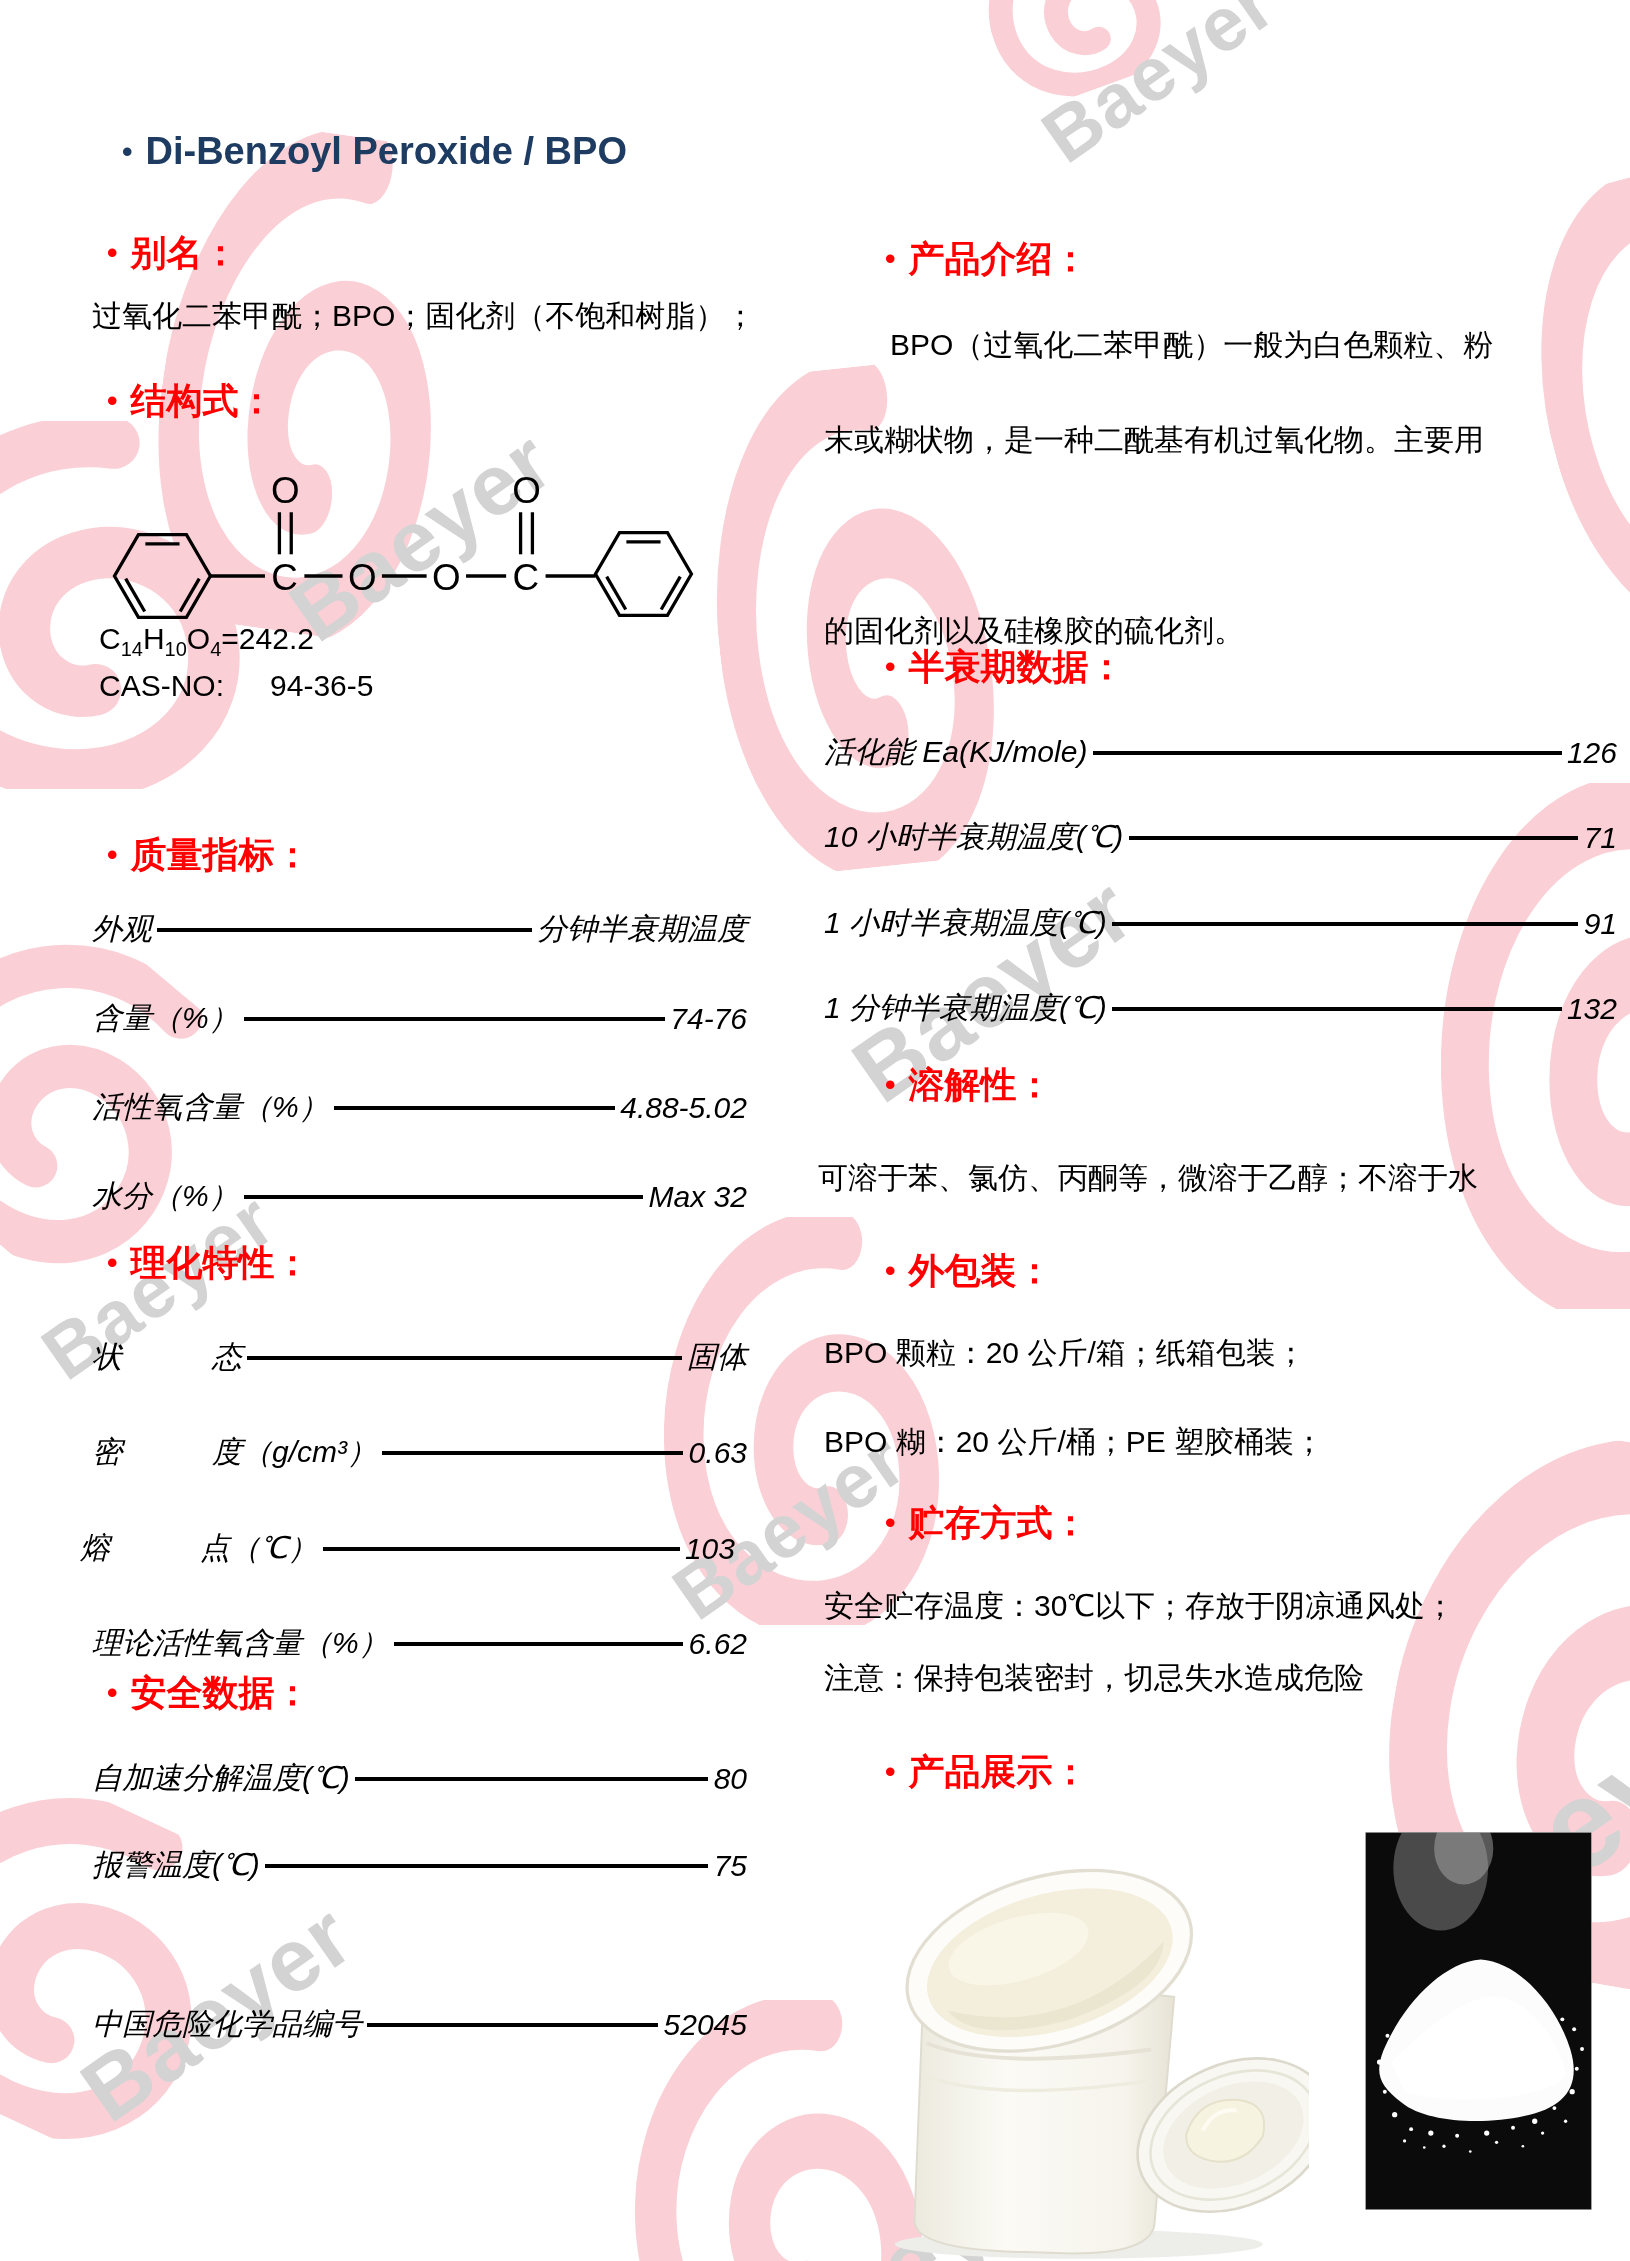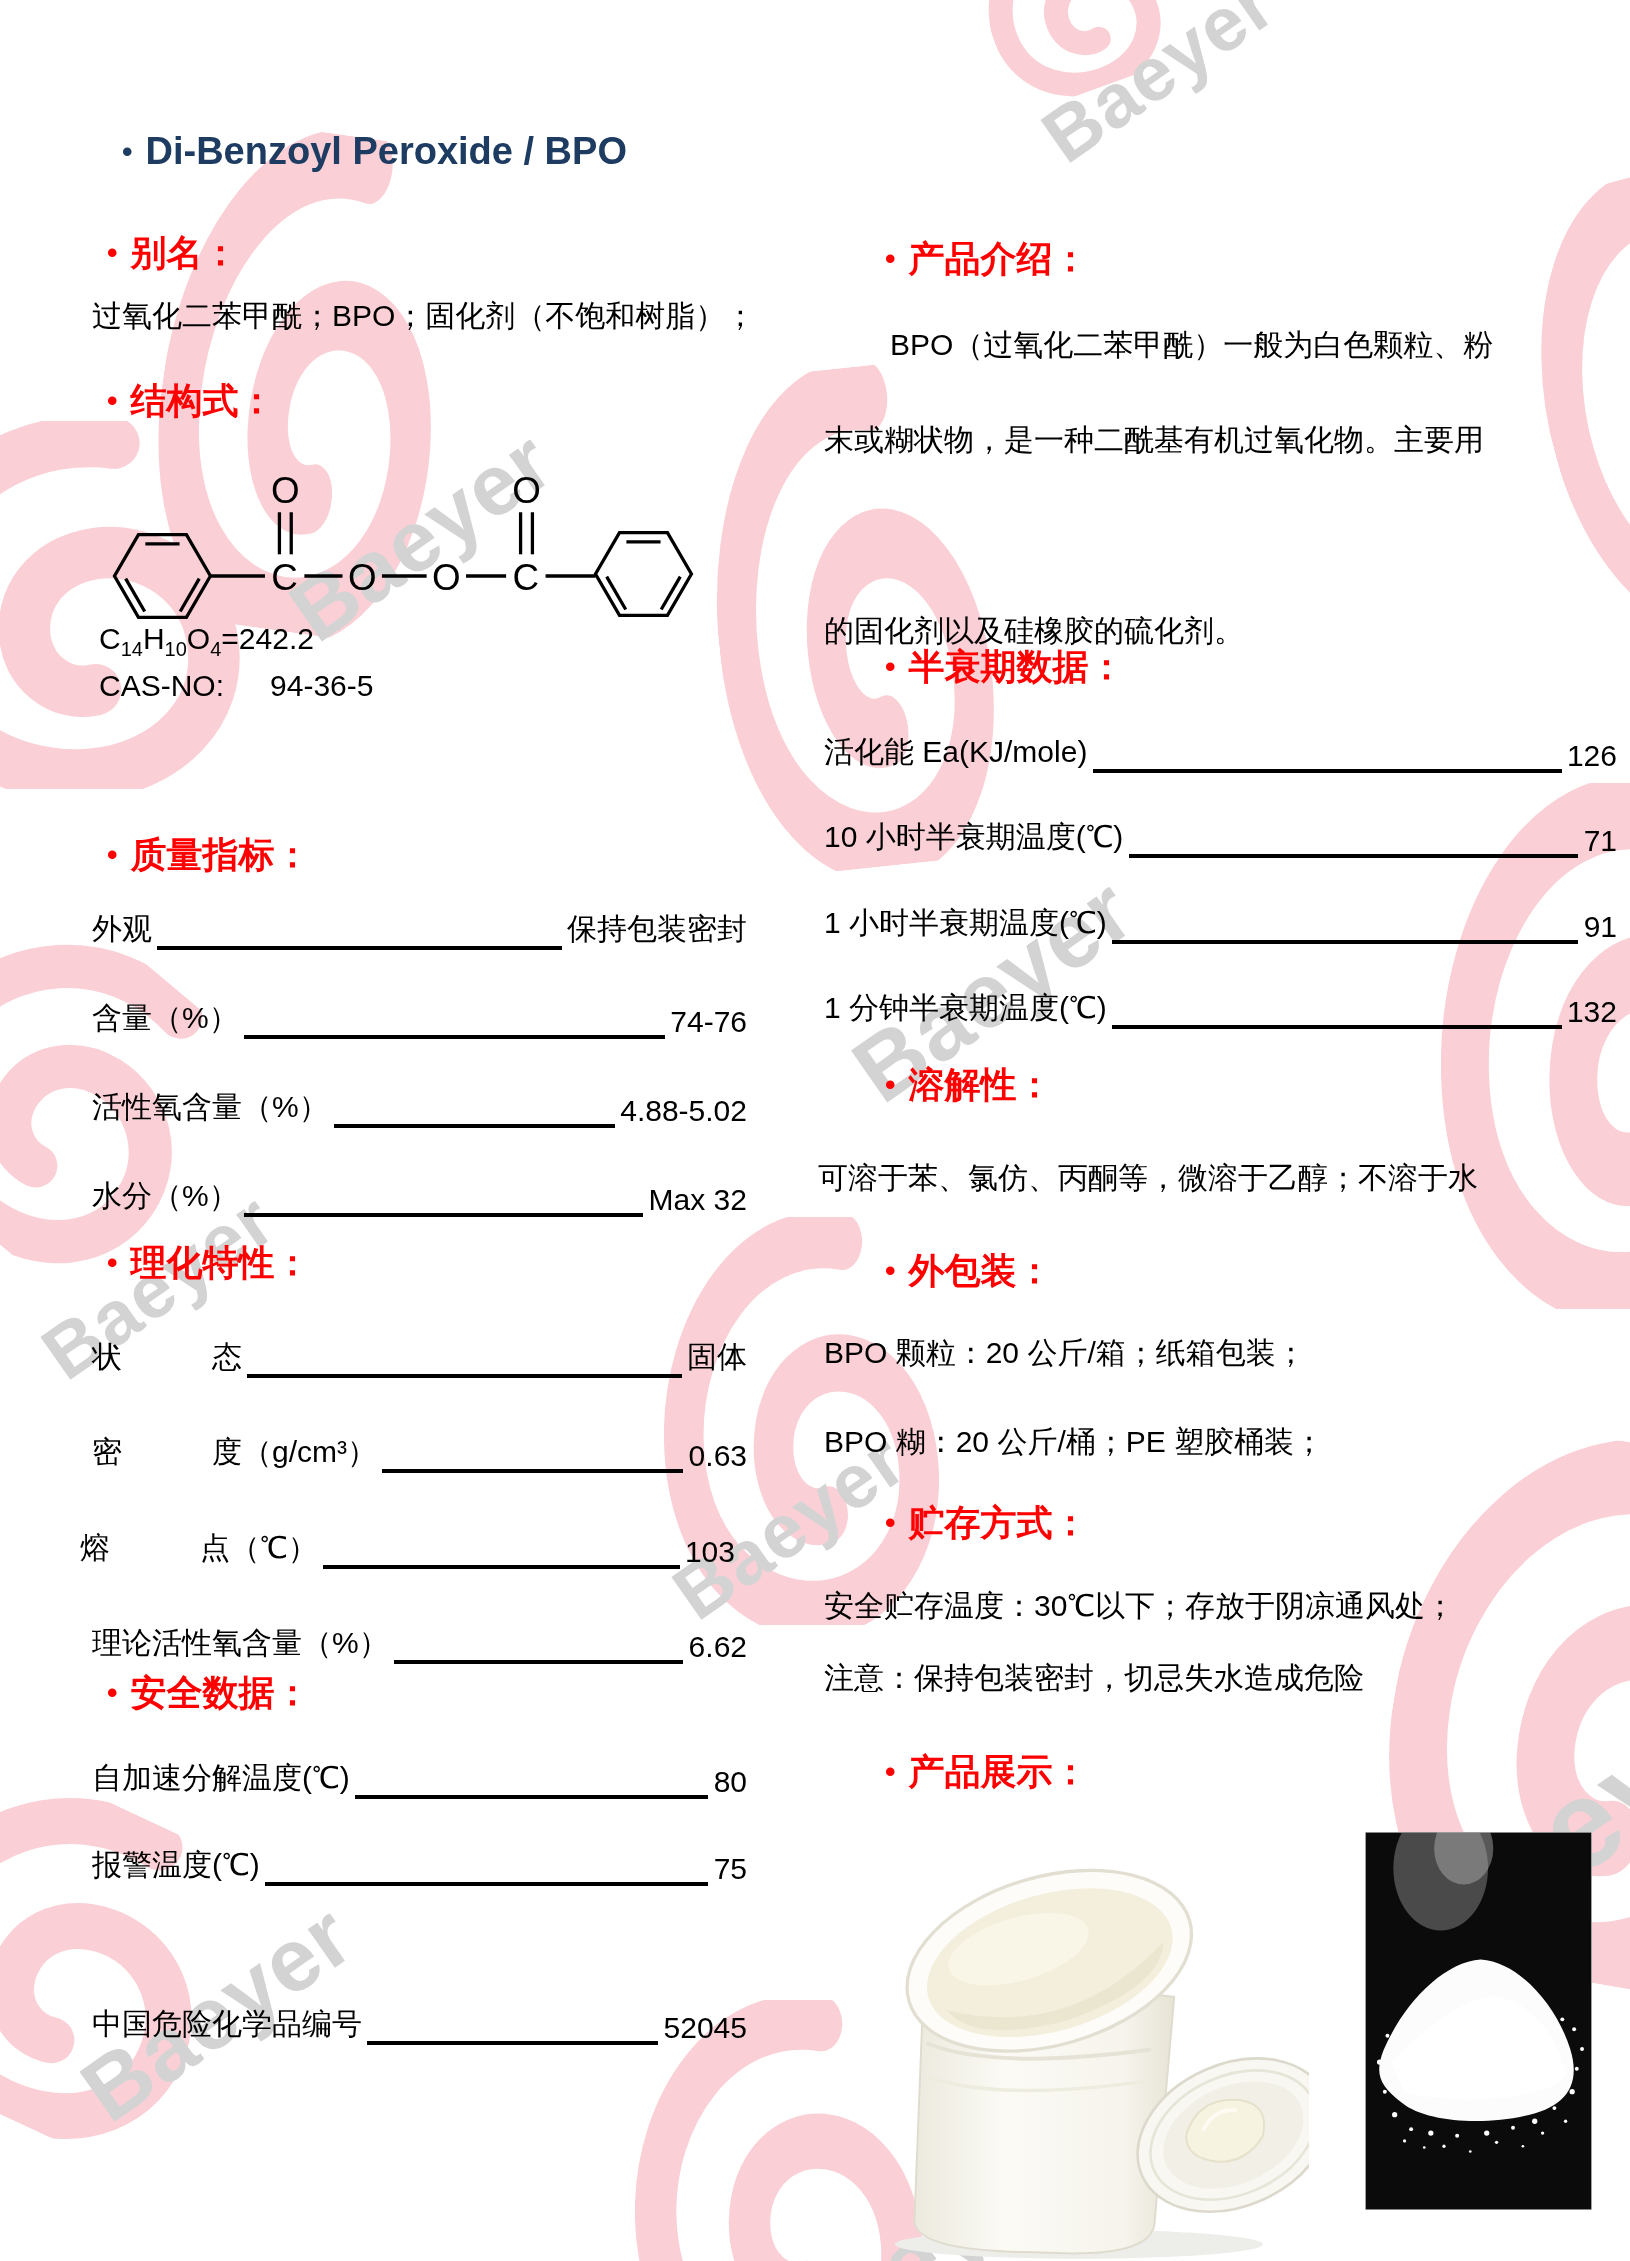--- a/index.html
+++ b/index.html
@@ -17,22 +17,22 @@
   
   .content{position:absolute;inset:0;z-index:1;}
   .hdr{
     position:absolute;display:flex;align-items:center;gap:13px;
     font-size:36px;font-weight:700;color:#ff0000;line-height:1.15;
   }
   .hdr .hbullet{font-size:30px;line-height:1;}
   .hdr.blue{color:#1e3c61;font-size:38px;}
   .bodyline{position:absolute;font-size:30px;font-weight:500;line-height:1.25;white-space:nowrap;}
   .row{
-    position:absolute;display:flex;align-items:flex-end;height:41px;
-    font-size:30px;font-weight:500;white-space:nowrap;
+    position:absolute;display:flex;align-items:center;height:41px;
+    font-size:30px;font-weight:500;white-space:nowrap;font-style:italic;
   }
   .row .rule{flex:1;height:4px;background:#000;margin:0 5.3px;}
   .row .lbl,.row .val{flex:0 0 auto;}
   .formula-block{position:absolute;font-size:30px;font-weight:500;line-height:1.45;}
   .formula-block sub{font-size:20px;}
   .cas-gap{display:inline-block;width:46px;}
   .photo{position:absolute;}
   svg text{font-family:"Liberation Sans",sans-serif;}
 </style>
 </head>
@@ -147,21 +147,21 @@
       <div><span>CAS-NO:</span><span class="cas-gap"></span><span>94-36-5</span></div>
     </div>
 
     <div class="hdr" style="left:107px;top:834px">
       <span class="hbullet">•</span>
       <span>质量指标：</span>
     </div>
     <div class="row" style="left:92px;top:909px;width:655px">
       <span class="lbl">外观</span>
         <span class="rule"></span>
-        <span class="val">保持包装密封</span>
+        <span class="val">分钟半衰期温度</span>
     </div>
     <div class="row" style="left:92px;top:998px;width:655px">
       <span class="lbl">含量（%）</span>
         <span class="rule"></span>
         <span class="val">74-76</span>
     </div>
     <div class="row" style="left:92px;top:1087px;width:655px">
       <span class="lbl">活性氧含量（%）</span>
         <span class="rule"></span>
         <span class="val">4.88-5.02</span>

